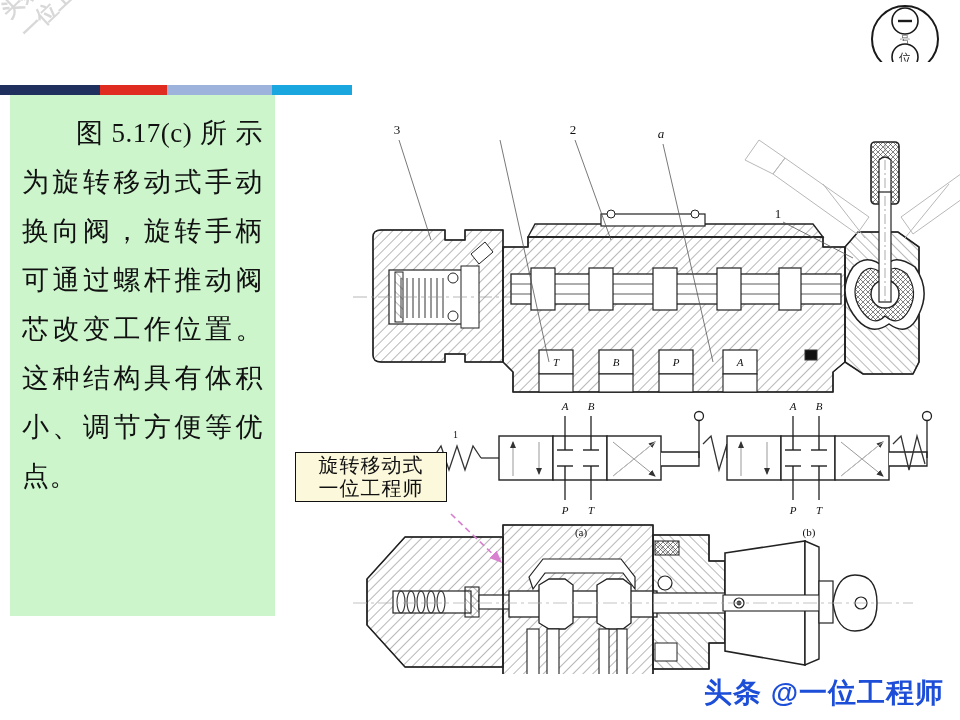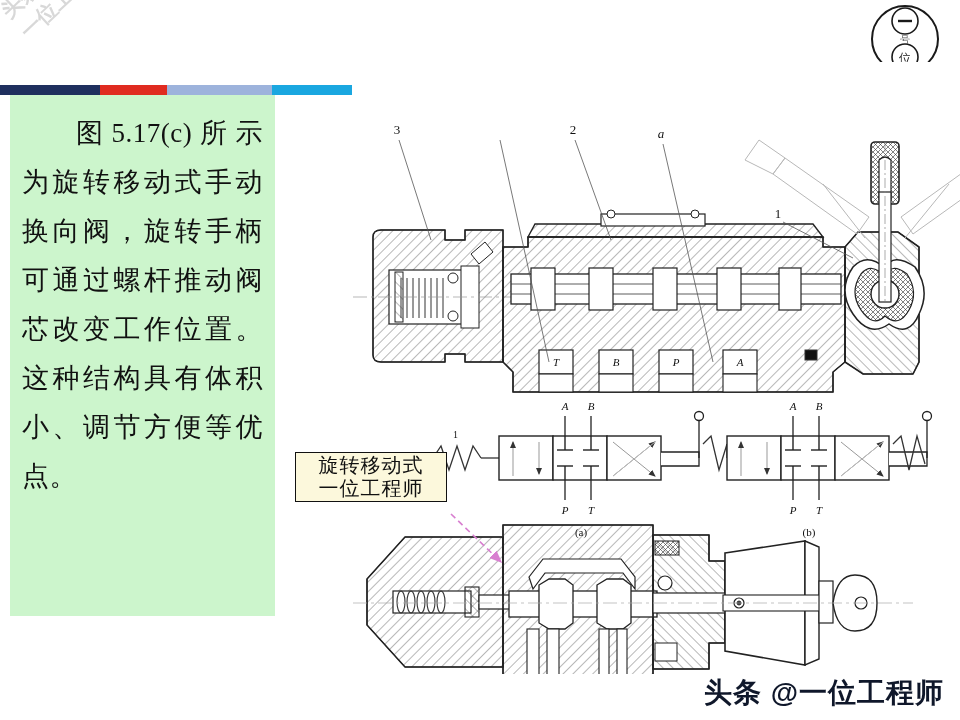--- a/index.html
+++ b/index.html
@@ -55,21 +55,21 @@
   .wm-diag{
     position:absolute;left:-5px;top:4px;width:180px;height:130px;
     color:#d8d8d8;font-size:21px;font-weight:bold;white-space:nowrap;
     transform:rotate(-43deg);transform-origin:left top;
     font-family:"Liberation Sans","DejaVu Sans",sans-serif;
     pointer-events:none;
   }
   .wm-diag span{display:block;}
   .wm-bottom{
     position:absolute;right:16px;bottom:8px;
-    font-size:28px;font-weight:bold;color:#0f172a;
+    font-size:28px;font-weight:bold;color:#1d4ed8;
     font-family:"Liberation Sans","DejaVu Sans",sans-serif;
     letter-spacing:1px;
   }
 
   
   #logo{position:absolute;right:12px;top:2px;width:86px;height:78px;}
 
   
   .greenmark{position:absolute;left:939px;top:88px;width:11px;height:11px;background:#22a02c;}
 </style>

